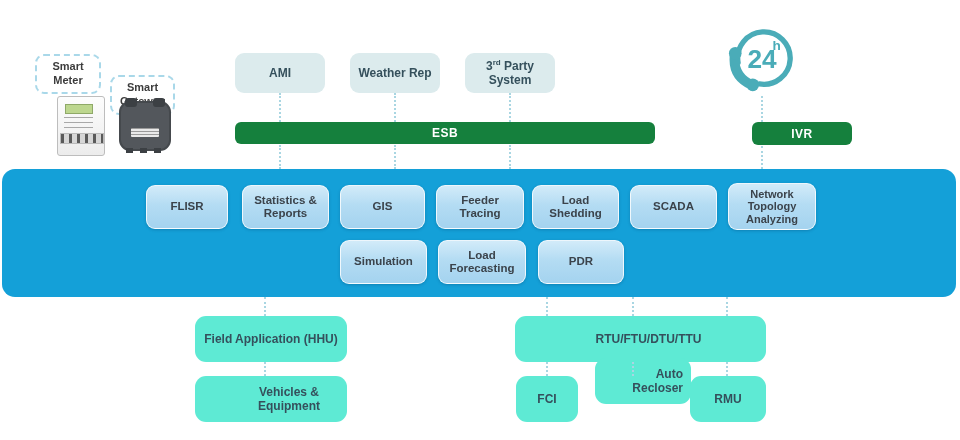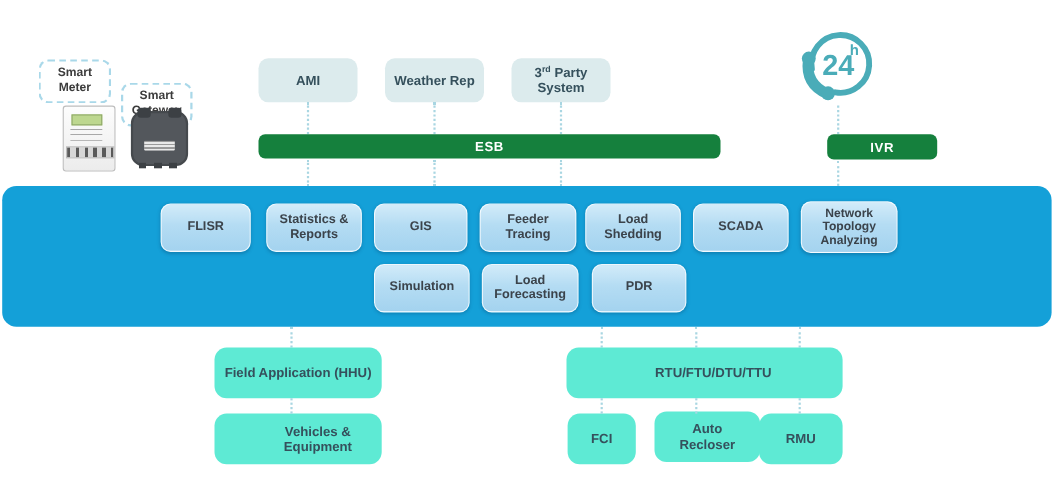--- a/index.html
+++ b/index.html
@@ -123,21 +123,21 @@
 
   <div class="dot" style="left:264px;top:297px;height:19px;"></div>
   <div class="dot" style="left:546px;top:297px;height:19px;"></div>
   <div class="dot" style="left:632px;top:297px;height:19px;"></div>
   <div class="dot" style="left:726px;top:297px;height:19px;"></div>
 
   <div class="fb" style="left:195px;top:316px;width:152px;height:46px;">Field Application (HHU)</div>
   <div class="fb" style="left:195px;top:376px;width:152px;height:46px;padding-left:44px;">Vehicles &amp; Equipment</div>
   <div class="fb" style="left:515px;top:316px;width:251px;height:46px;padding-left:24px;">RTU/FTU/DTU/TTU</div>
   <div class="fb" style="left:516px;top:376px;width:62px;height:46px;">FCI</div>
-  <div class="fb" style="left:595px;top:374px;width:96px;height:46px;">Auto Recloser</div>
+  <div class="fb" style="left:595px;top:358px;width:96px;height:46px;text-align:right;">Auto Recloser</div>
   <div class="fb" style="left:690px;top:376px;width:76px;height:46px;">RMU</div>
 
   <div class="dot" style="left:264px;top:362px;height:14px;"></div>
   <div class="dot" style="left:546px;top:362px;height:14px;"></div>
   <div class="dot" style="left:632px;top:362px;height:14px;"></div>
   <div class="dot" style="left:726px;top:362px;height:14px;"></div>
 
 </div>
 
 </body></html>

